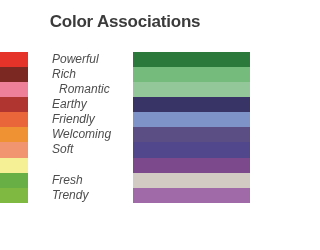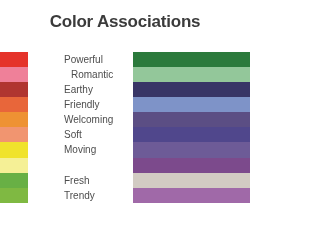--- a/index.html
+++ b/index.html
@@ -49,30 +49,31 @@
   }
   .swatch-left {
     position: absolute;
     left: 0;
     top: 0;
     width: 28px;
     height: 100%;
   }
   .row-label {
     position: absolute;
-    left: 64px;
+    left: 52px;
     top: 0;
     width: 82px;
     height: 100%;
     font-family: "Liberation Sans", sans-serif;
-    font-size: 10px;
+    font-size: 12px;
     color: #4d4d4d;
     line-height: 15.083px;
     white-space: nowrap;
     overflow: hidden;
+    font-style: italic;
   }
   .swatch-right {
     position: absolute;
     left: 133px;
     top: 0;
     width: 117px;
     height: 100%;
   }
 </style>
 </head>
@@ -80,20 +81,25 @@
 
 <div id="page" style="background: rgb(255, 255, 255);">
 
   <div id="title" style="color: rgb(59, 59, 59);">Color Associations</div>
 
   <div id="chart">
       <div class="row">
         <div class="swatch-left" style="background: rgb(229, 51, 42);"></div>
         <div class="row-label" style="color: rgb(77, 77, 77);">Powerful</div>
         <div class="swatch-right" style="background: rgb(43, 122, 60);"></div>
+      </div>
+      <div class="row">
+        <div class="swatch-left" style="background: rgb(124, 40, 34);"></div>
+        <div class="row-label" style="color: rgb(77, 77, 77);">Rich</div>
+        <div class="swatch-right" style="background: rgb(116, 187, 124);"></div>
       </div>
       <div class="row">
         <div class="swatch-left" style="background: rgb(239, 128, 153);"></div>
         <div class="row-label" style="color: rgb(77, 77, 77); padding-left: 7px;">Romantic</div>
         <div class="swatch-right" style="background: rgb(147, 199, 154);"></div>
       </div>
       <div class="row">
         <div class="swatch-left" style="background: rgb(176, 53, 48);"></div>
         <div class="row-label" style="color: rgb(77, 77, 77);">Earthy</div>
         <div class="swatch-right" style="background: rgb(56, 53, 102);"></div>
@@ -107,25 +113,20 @@
         <div class="swatch-left" style="background: rgb(238, 146, 51);"></div>
         <div class="row-label" style="color: rgb(77, 77, 77);">Welcoming</div>
         <div class="swatch-right" style="background: rgb(91, 78, 132);"></div>
       </div>
       <div class="row">
         <div class="swatch-left" style="background: rgb(241, 149, 112);"></div>
         <div class="row-label" style="color: rgb(77, 77, 77);">Soft</div>
         <div class="swatch-right" style="background: rgb(80, 71, 140);"></div>
       </div>
       <div class="row">
-        <div class="swatch-left" style="background: rgb(240, 227, 44);"></div>
-        <div class="row-label" style="color: rgb(77, 77, 77);">Moving</div>
-        <div class="swatch-right" style="background: rgb(109, 91, 151);"></div>
-      </div>
-      <div class="row">
         <div class="swatch-left" style="background: rgb(245, 240, 150);"></div>
         <div class="swatch-right" style="background: rgb(124, 74, 140);"></div>
       </div>
       <div class="row">
         <div class="swatch-left" style="background: rgb(104, 176, 69);"></div>
         <div class="row-label" style="color: rgb(77, 77, 77);">Fresh</div>
         <div class="swatch-right" style="background: rgb(210, 203, 195);"></div>
       </div>
       <div class="row">
         <div class="swatch-left" style="background: rgb(127, 185, 66);"></div>

